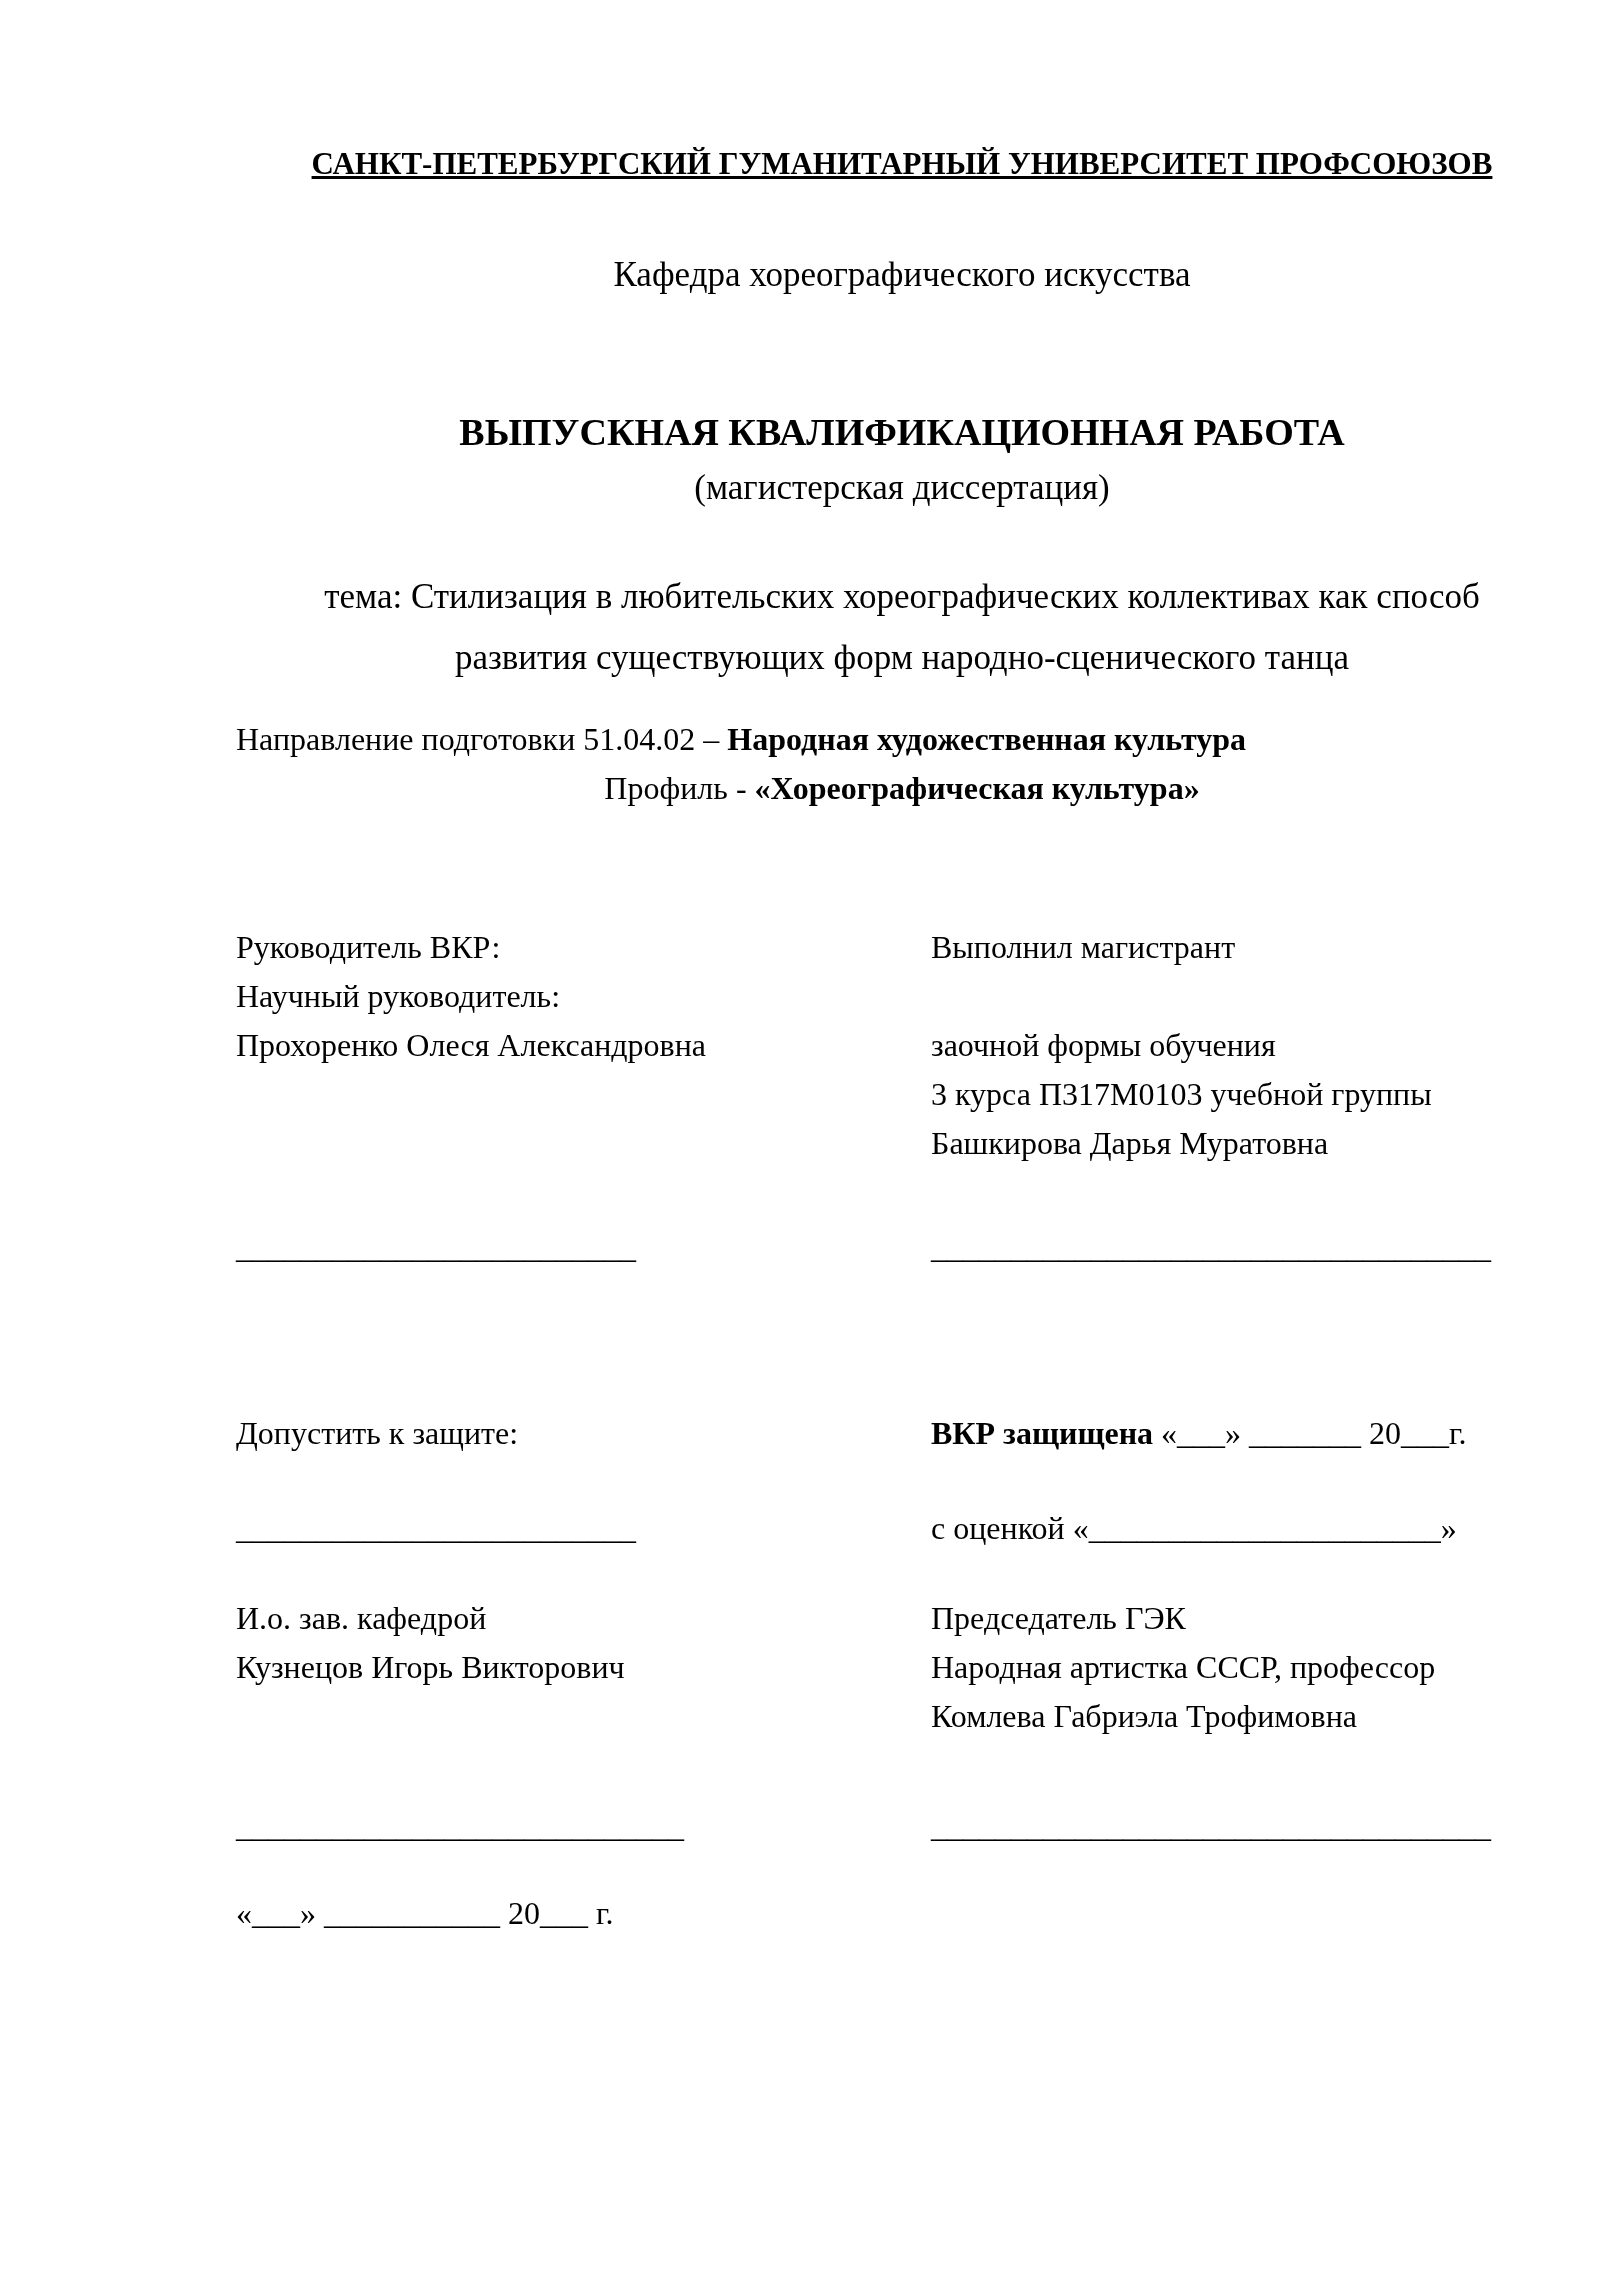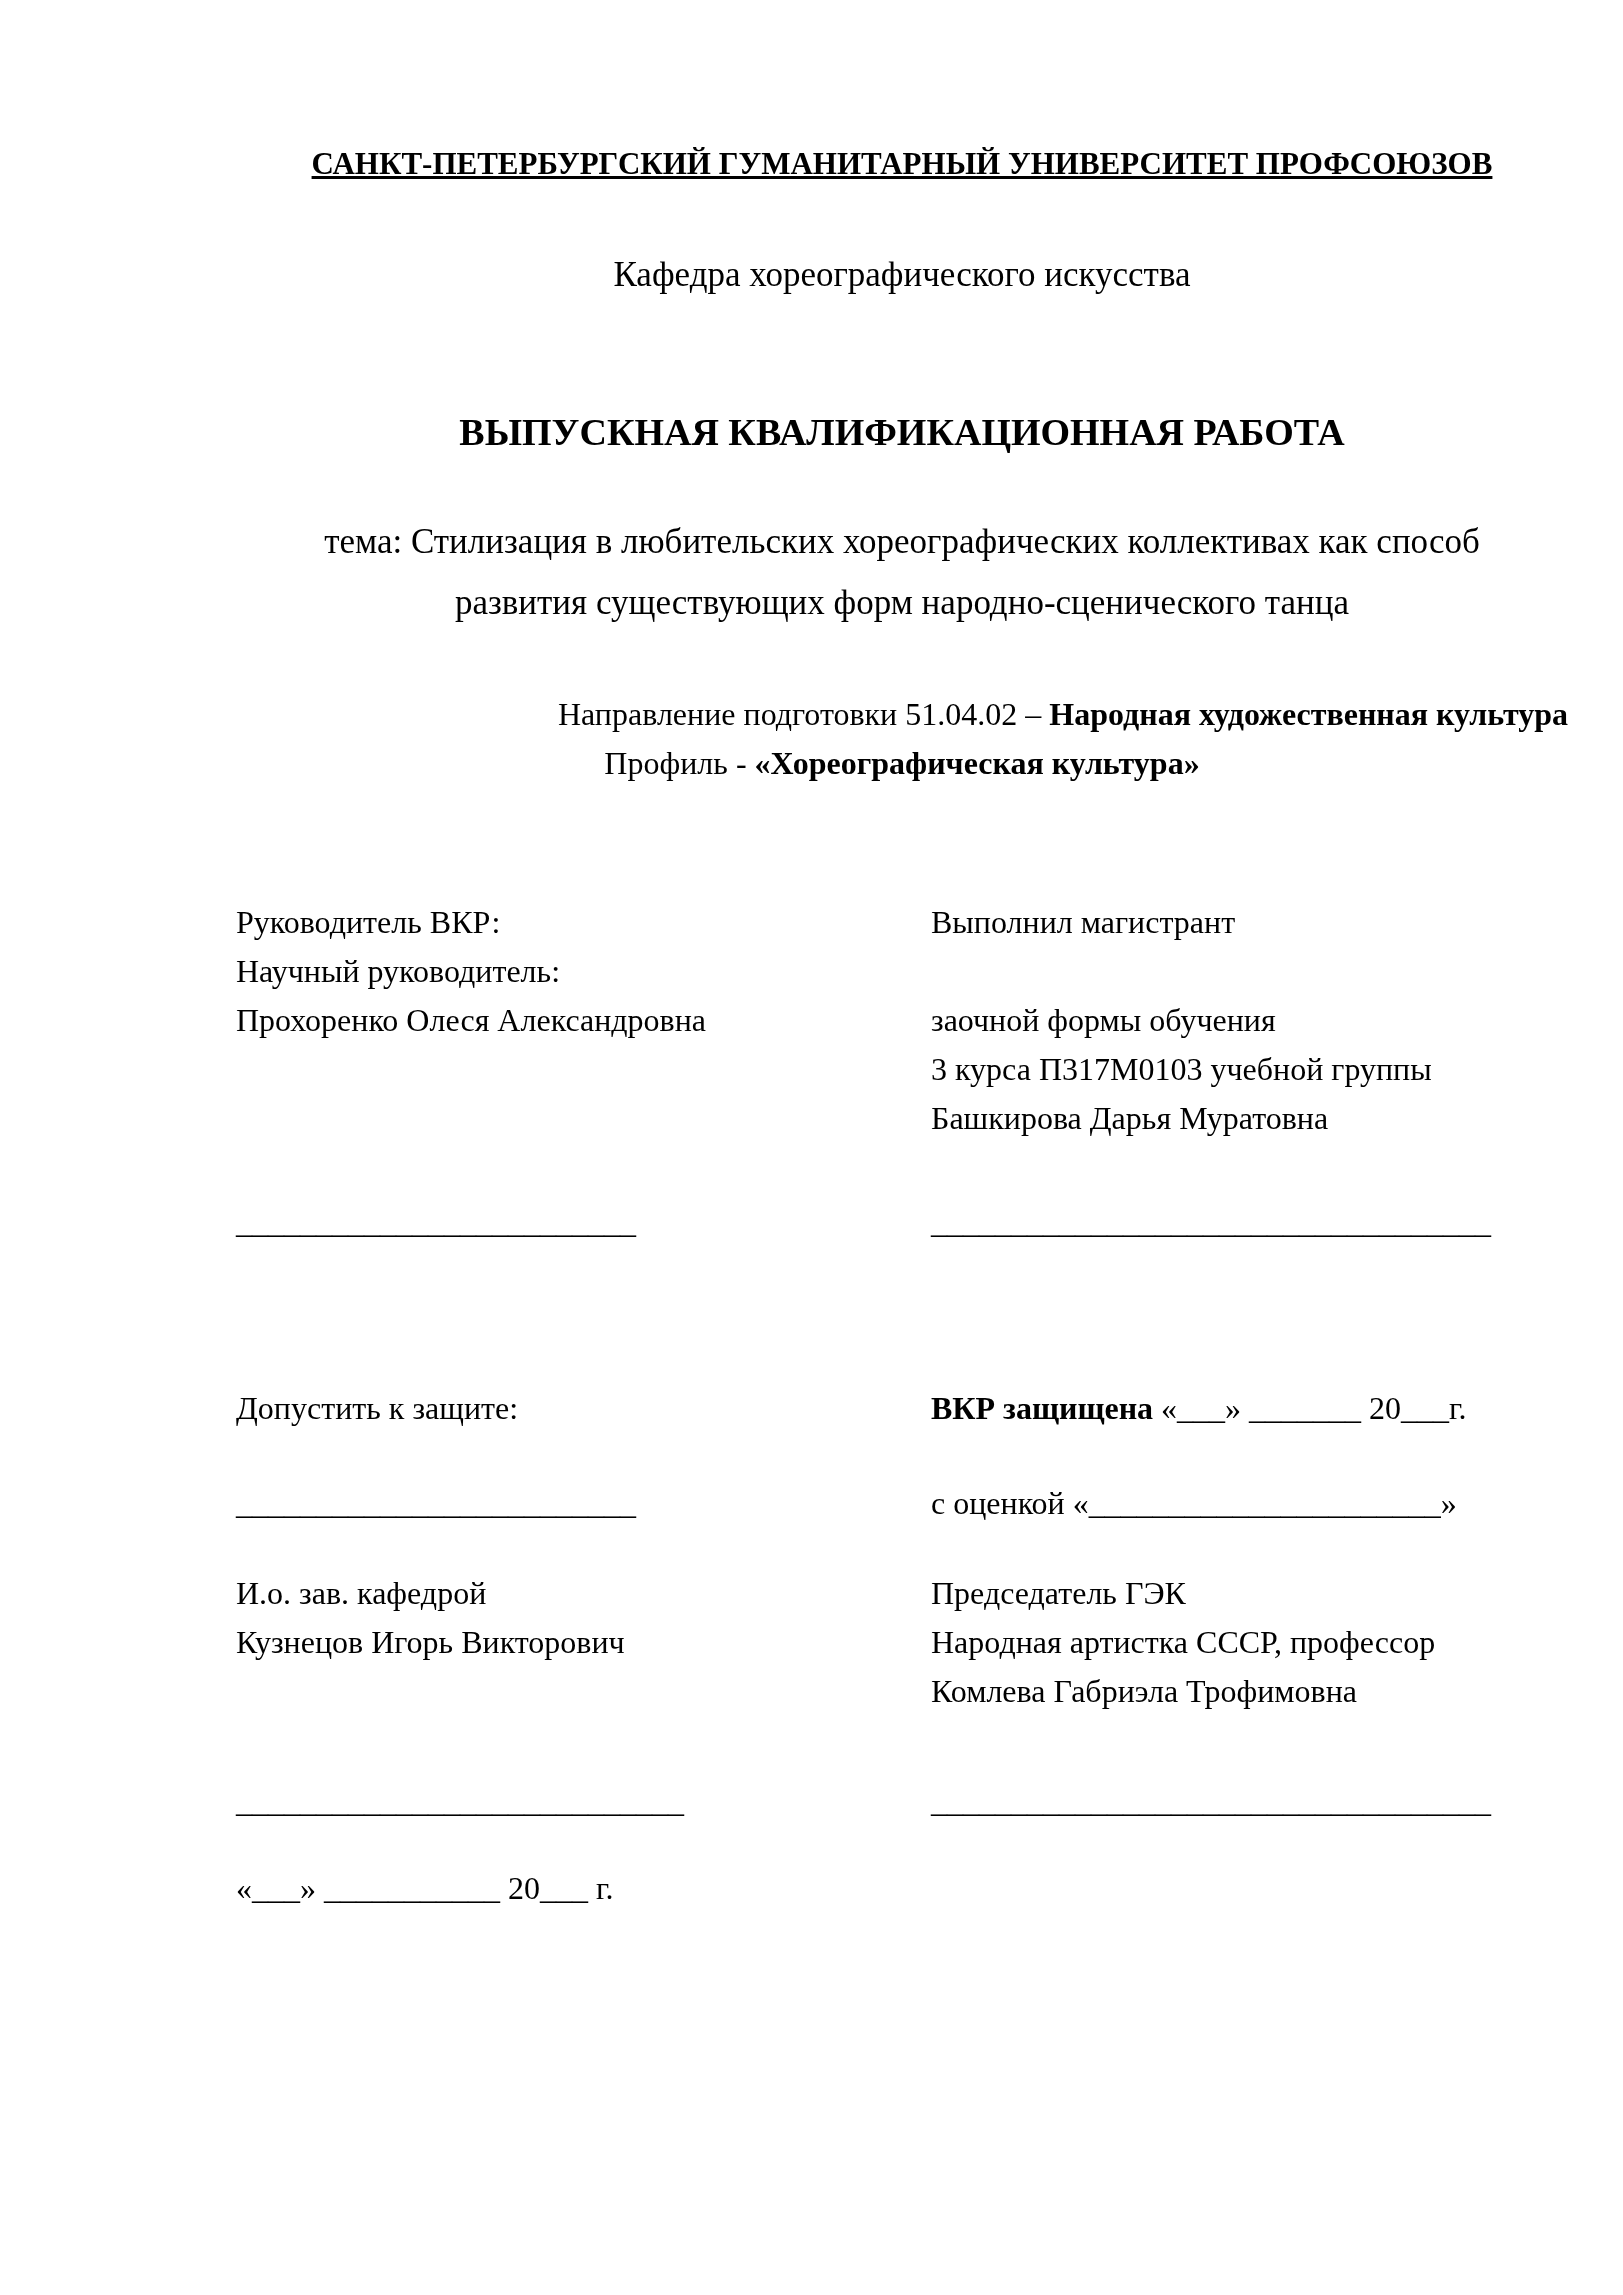--- a/index.html
+++ b/index.html
@@ -41,24 +41,24 @@
     font-size: 35px;
     line-height: 55px;
   }
   .theme-block {
     margin-top: 51px;
     font-size: 35px;
     line-height: 61px;
     text-align: center;
   }
   .direction-line {
-    margin-top: 57px;
+    margin-top: 27px;
     font-size: 32px;
     line-height: 49px;
-    text-align: right;
+    text-align: left;
   }
   .profile-line {
     font-size: 32px;
     line-height: 49px;
     text-align: center;
   }
   .row { display: flex; }
   .col-left { width: 695px; flex: 0 0 695px; }
   .col-right { flex: 1 1 auto; }
   .line { line-height: 49px; min-height: 49px; }
@@ -79,20 +79,21 @@
 </style>
 </head>
 <body>
 
 <div class="page">
 
   <div class="center-block">
     <div class="university">САНКТ-ПЕТЕРБУРГСКИЙ ГУМАНИТАРНЫЙ УНИВЕРСИТЕТ ПРОФСОЮЗОВ</div>
     <div class="department">Кафедра хореографического искусства</div>
     <div class="work-title">ВЫПУСКНАЯ КВАЛИФИКАЦИОННАЯ РАБОТА</div>
+    <div class="work-subtitle">(магистерская диссертация)</div>
   </div>
 
   <div class="theme-block">
     <div>тема: Стилизация в любительских хореографических коллективах как способ</div>
     <div>развития существующих форм народно-сценического танца</div>
   </div>
 
   <div class="direction-line"><span>Направление подготовки 51.04.02 – </span><b>Народная художественная культура</b></div>
   <div class="profile-line"><span>Профиль - </span><b>«Хореографическая культура»</b></div>
 

